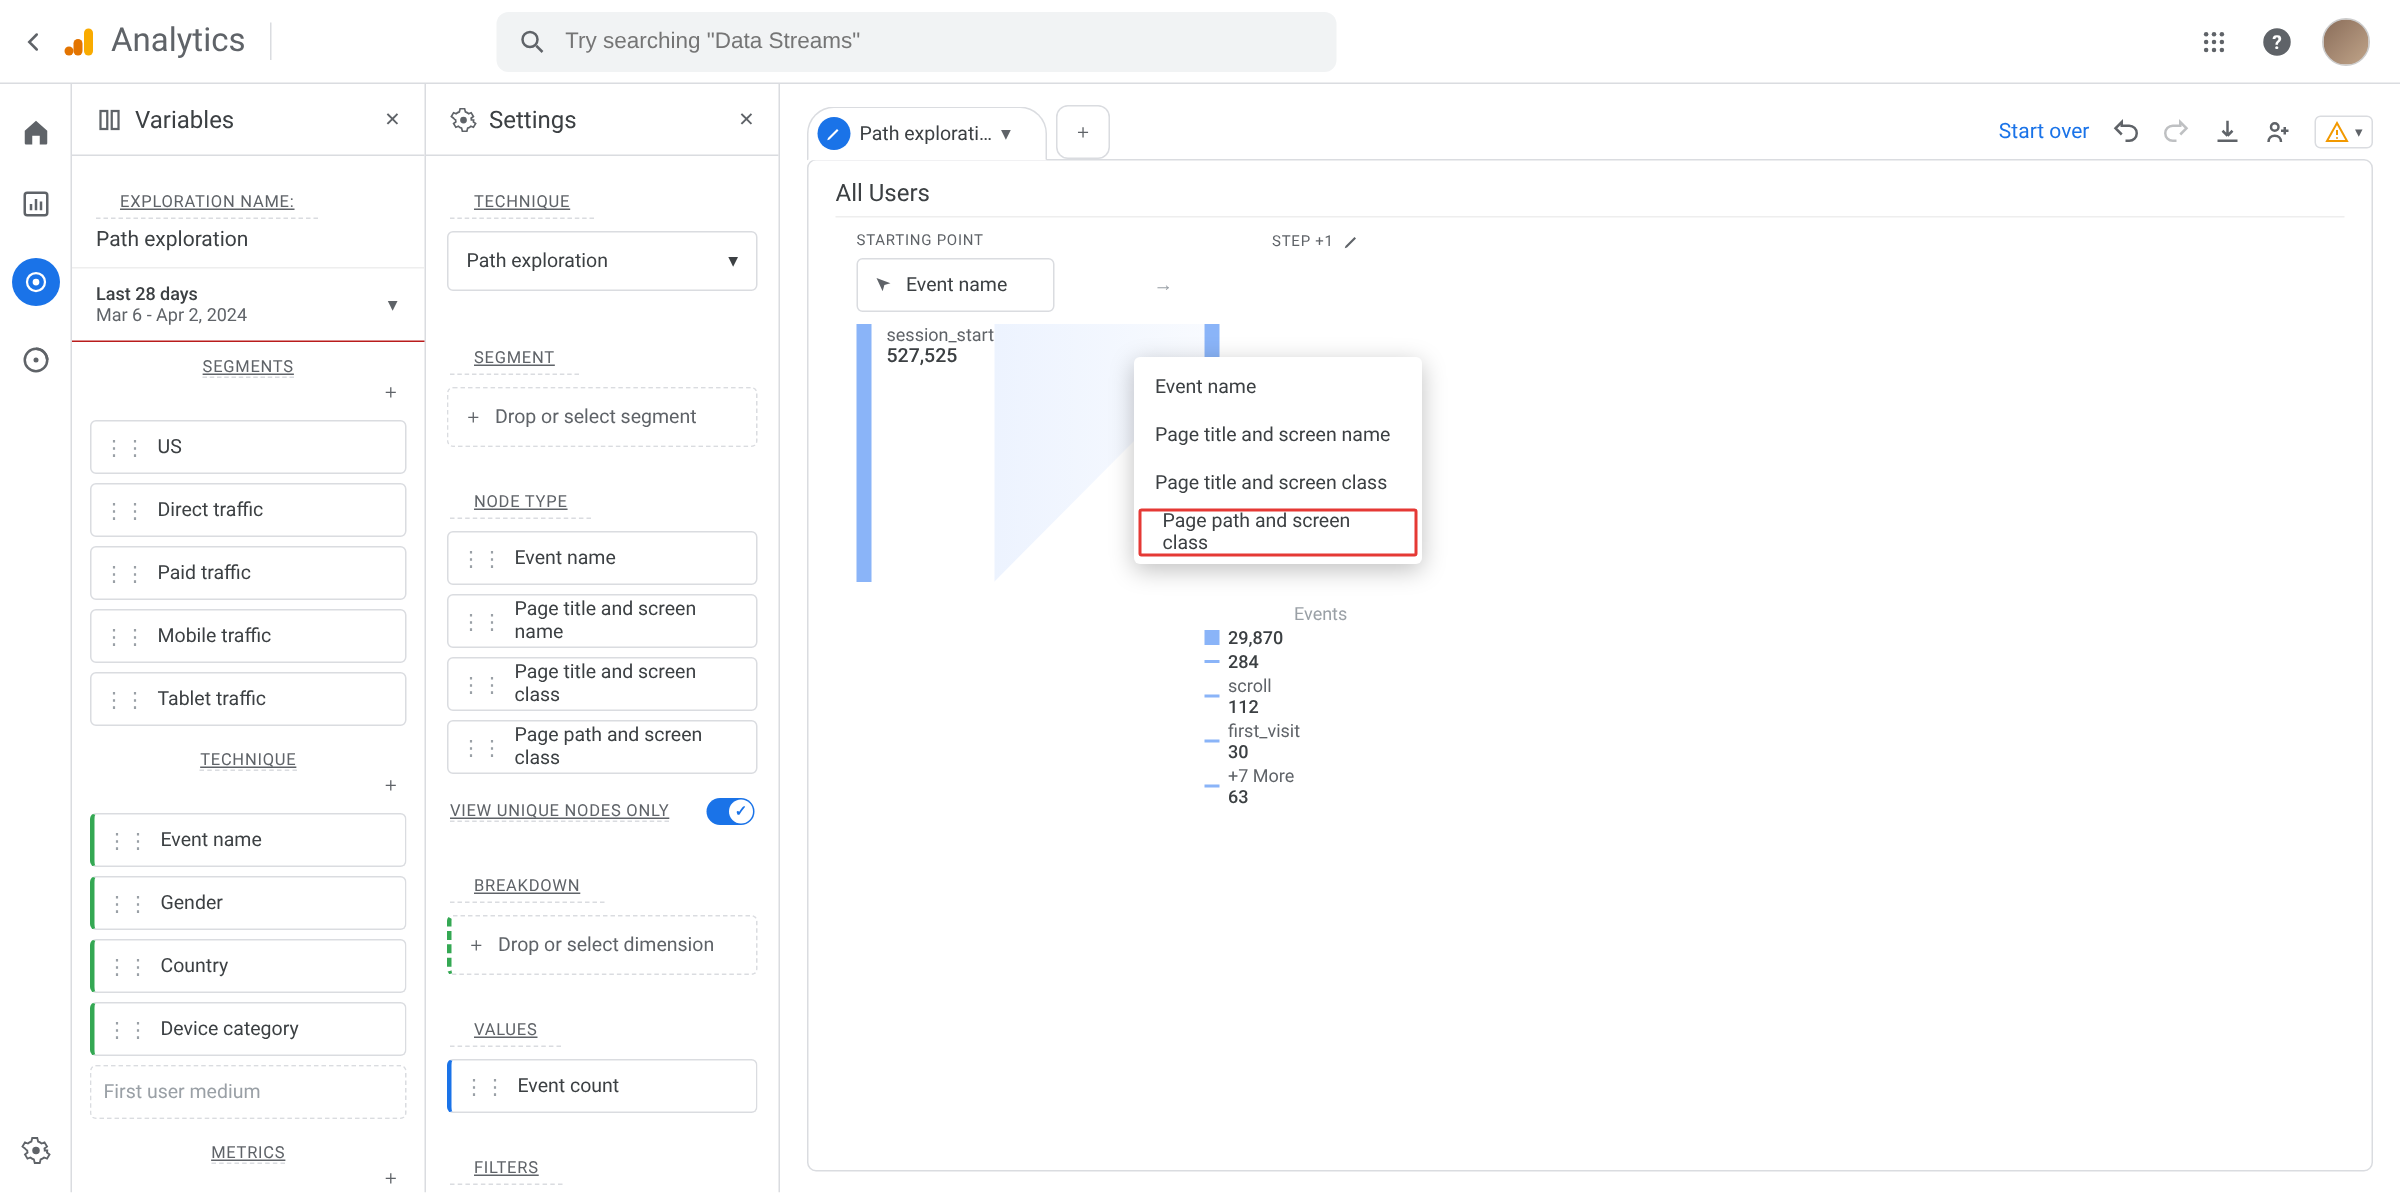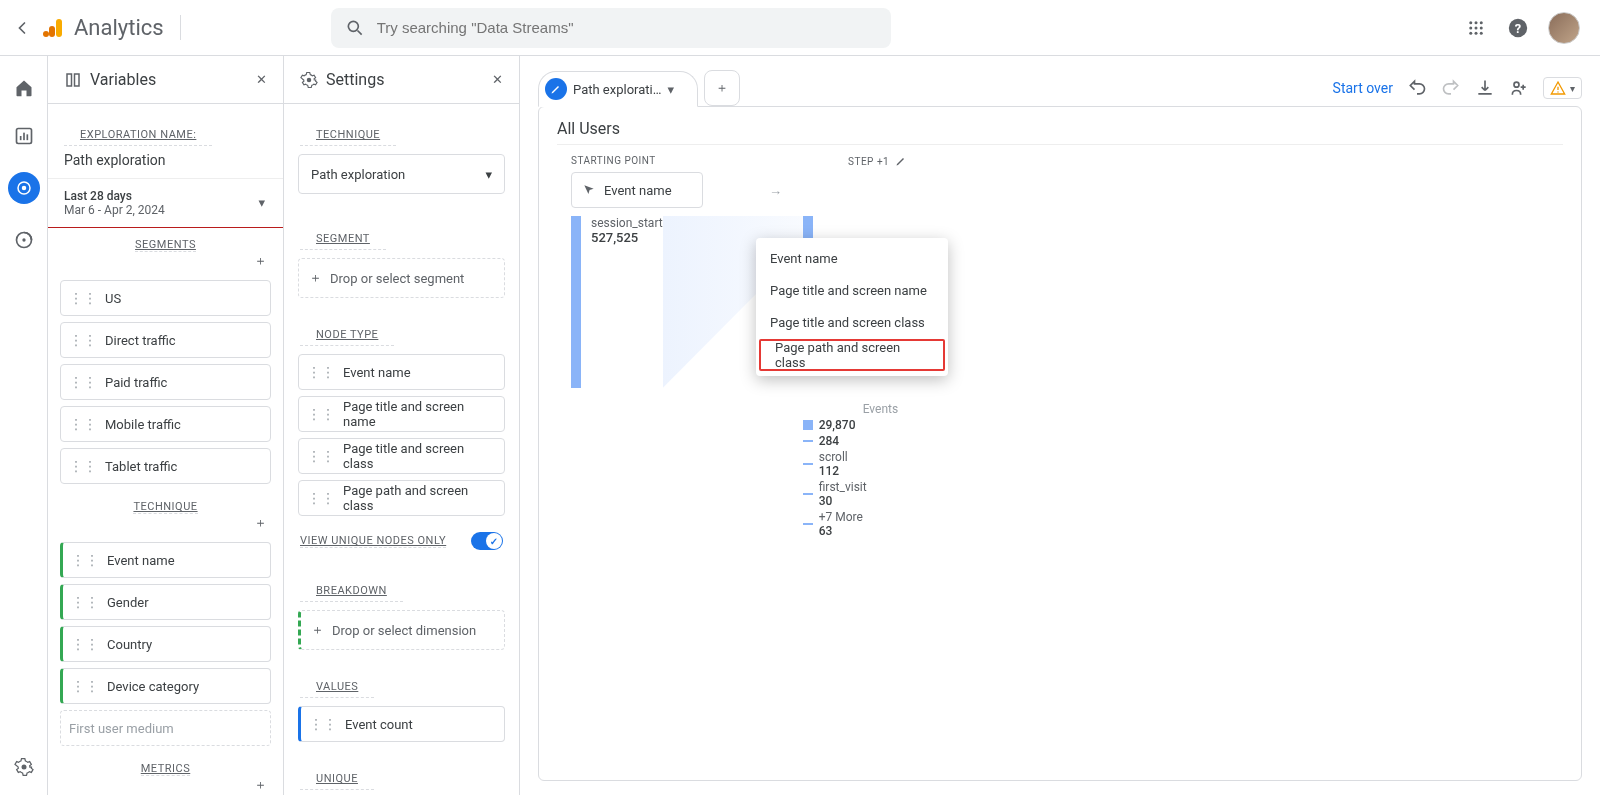--- a/index.html
+++ b/index.html
@@ -343,21 +343,21 @@
       </div>
 
       <div class="sec-label-wrap"><span class="sec-label">VALUES</span></div>
       <div class="chip-list" style="padding:6px 14px;">
         <div class="chip chip-blue">
             <span class="drag">⋮⋮</span>
             <span class="chip-text">Event count</span>
           </div>
       </div>
 
-      <div class="sec-label-wrap"><span class="sec-label">UNIQUE</span></div>
+      <div class="sec-label-wrap"><span class="sec-label">FILTERS</span></div>
 
     </div>
   </div>
 
   <div class="canvas">
     <div class="tabs">
       <div class="tab">
         <div class="tab-icon">
             <svg width="12" height="12" viewBox="0 0 24 24">
               <path d="M3 21l3-1 12-12-2-2L4 18l-1 3z" fill="#fff"></path>

